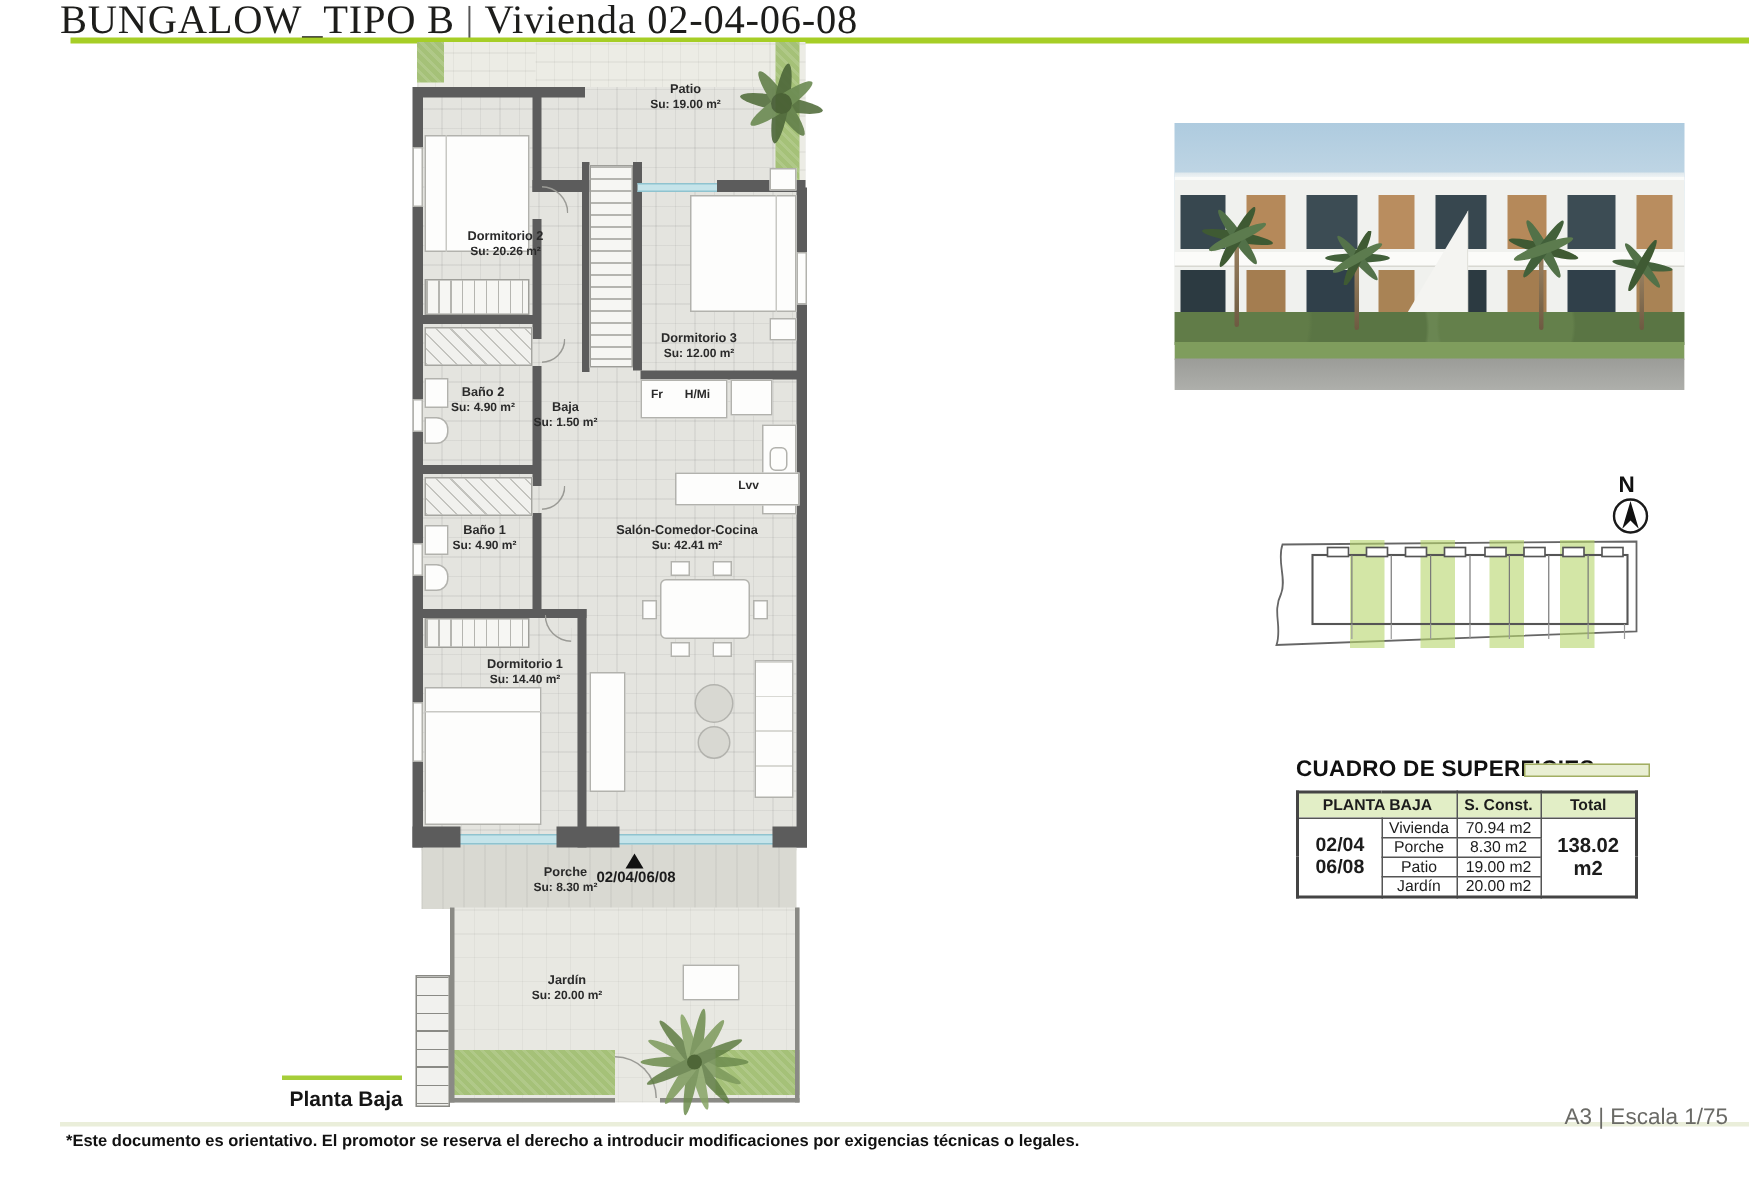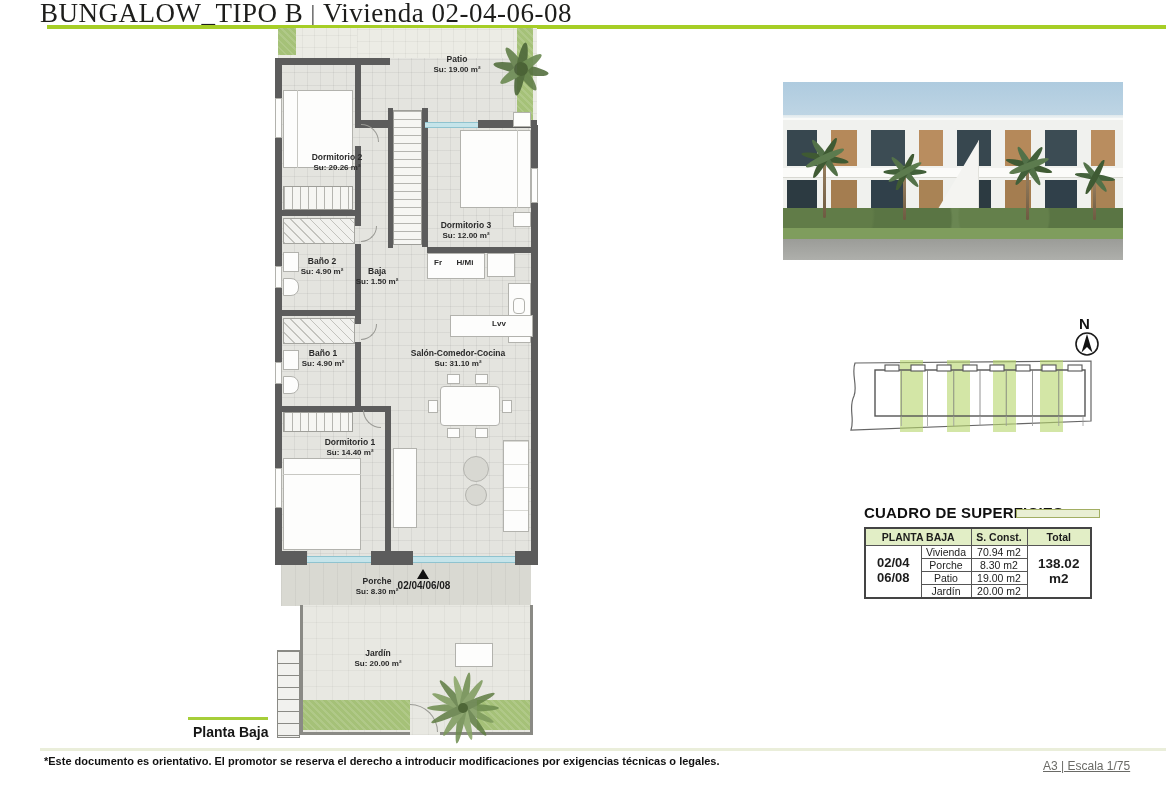--- a/index.html
+++ b/index.html
@@ -91,21 +91,21 @@
   .sup-table td{height:13px;background:#fff;}
   .sup-table .unit{font-size:13px;font-weight:bold;line-height:1.15;width:56px;}
   .sup-table .concept{width:50px;text-align:center;}
   .sup-table .val{width:56px;}
   .sup-table .total{font-size:13.5px;font-weight:bold;width:64px;}
 
   
   .foot-line{position:absolute;left:40px;top:748px;width:1126px;height:3px;background:#eaeeda;}
   .foot-es{position:absolute;left:44px;top:755px;font-size:11px;font-weight:bold;color:#111;}
   .foot-en{position:absolute;left:56px;top:768px;font-size:10.5px;color:#999995;}
-  .sheet-info{position:absolute;left:1043px;top:759px;font-size:12px;color:#6a6a66;text-decoration:underline;}
+  .sheet-info{position:absolute;left:1043px;top:736px;font-size:15px;color:#6a6a66;}
 </style>
 </head>
 <body>
 
 <div class="page">
 
   <div class="title">
     <span>BUNGALOW_TIPO B</span><span class="sep">|</span><span>Vivienda 02-04-06-08</span>
   </div>
   <div class="title-underline"></div>
@@ -250,21 +250,21 @@
     <div class="rlabel" style="left:102px;top:238px">
       <span class="rname">Baja</span>
         <span class="area">Su: 1.50 m²</span>
       </div>
     <div class="rlabel" style="left:48px;top:320px">
       <span class="rname">Baño 1</span>
         <span class="area">Su: 4.90 m²</span>
       </div>
     <div class="rlabel" style="left:183px;top:320px">
       <span class="rname">Salón-Comedor-Cocina</span>
-        <span class="area">Su: 31.10 m²</span>
+        <span class="area">Su: 42.41 m²</span>
       </div>
     <div class="rlabel" style="left:75px;top:409px">
       <span class="rname">Dormitorio 1</span>
         <span class="area">Su: 14.40 m²</span>
       </div>
     <div class="rlabel" style="left:102px;top:548px">
       <span class="rname">Porche</span>
         <span class="area">Su: 8.30 m²</span>
       </div>
     <div class="rlabel" style="left:103px;top:620px">

